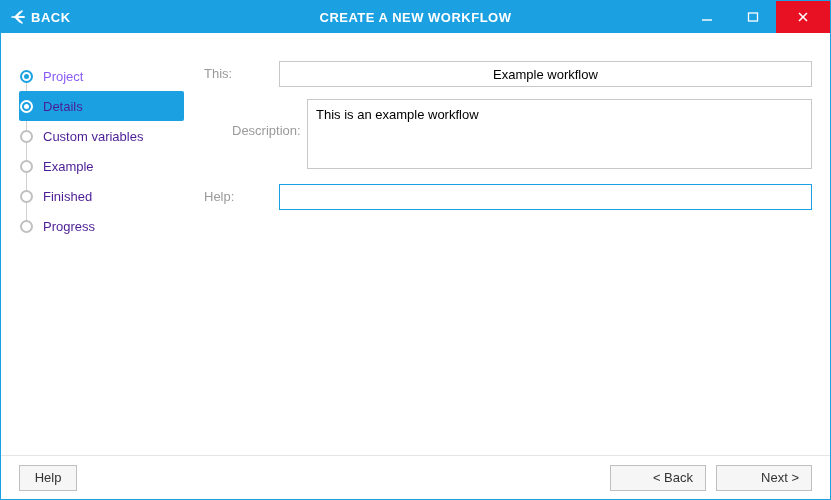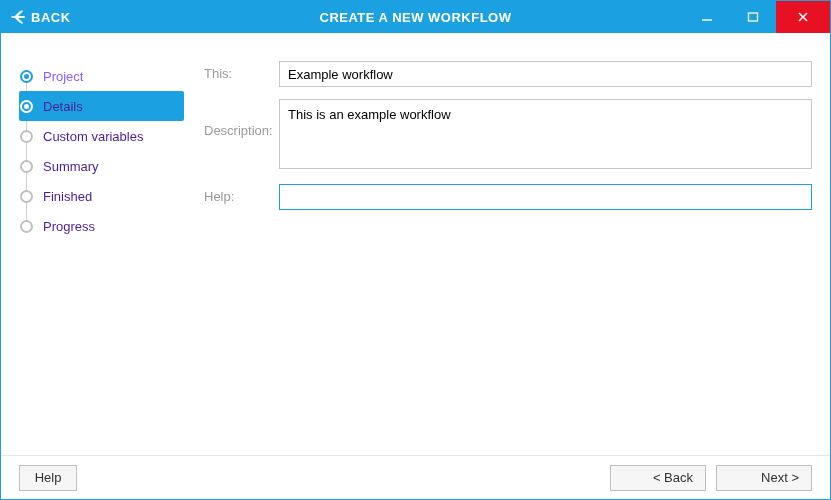--- a/index.html
+++ b/index.html
@@ -148,35 +148,36 @@
       flex: 1;
     }
     input[type=text] {
       width: 100%;
       height: 26px;
       border: 1px solid #c8c8c8;
       padding: 0 8px;
       font-family: inherit;
       font-size: 13px;
       outline: none;
+      text-align: center;
     }
     input[type=text]:focus, input.focused {
       border-color: #1ba1e2;
     }
     textarea {
       width: 100%;
       height: 70px;
       border: 1px solid #c8c8c8;
       padding: 7px 8px;
       font-family: inherit;
       font-size: 13px;
       resize: none;
       outline: none;
     }
-    .form-row.desc .form-label { padding-top: 24px; }
+    .form-row.desc .form-label { padding-top: 24px; margin-left: 28px; }
     
     .footer {
       height: 44px;
       border-top: 1px solid #e6e6e6;
       display: flex;
       align-items: center;
       padding: 0 18px;
       gap: 10px;
     }
     .footer .spacer { flex: 1; }
@@ -240,21 +241,21 @@
       <div class="step active">
         <span class="step-bullet"></span>
         <span class="step-label">Details</span>
       </div>
       <div class="step">
         <span class="step-bullet"></span>
         <span class="step-label">Custom variables</span>
       </div>
       <div class="step">
         <span class="step-bullet"></span>
-        <span class="step-label">Summary</span>
+        <span class="step-label">Example</span>
       </div>
       <div class="step">
         <span class="step-bullet"></span>
         <span class="step-label">Finished</span>
       </div>
       <div class="step">
         <span class="step-bullet"></span>
         <span class="step-label">Progress</span>
       </div>
     </div>

